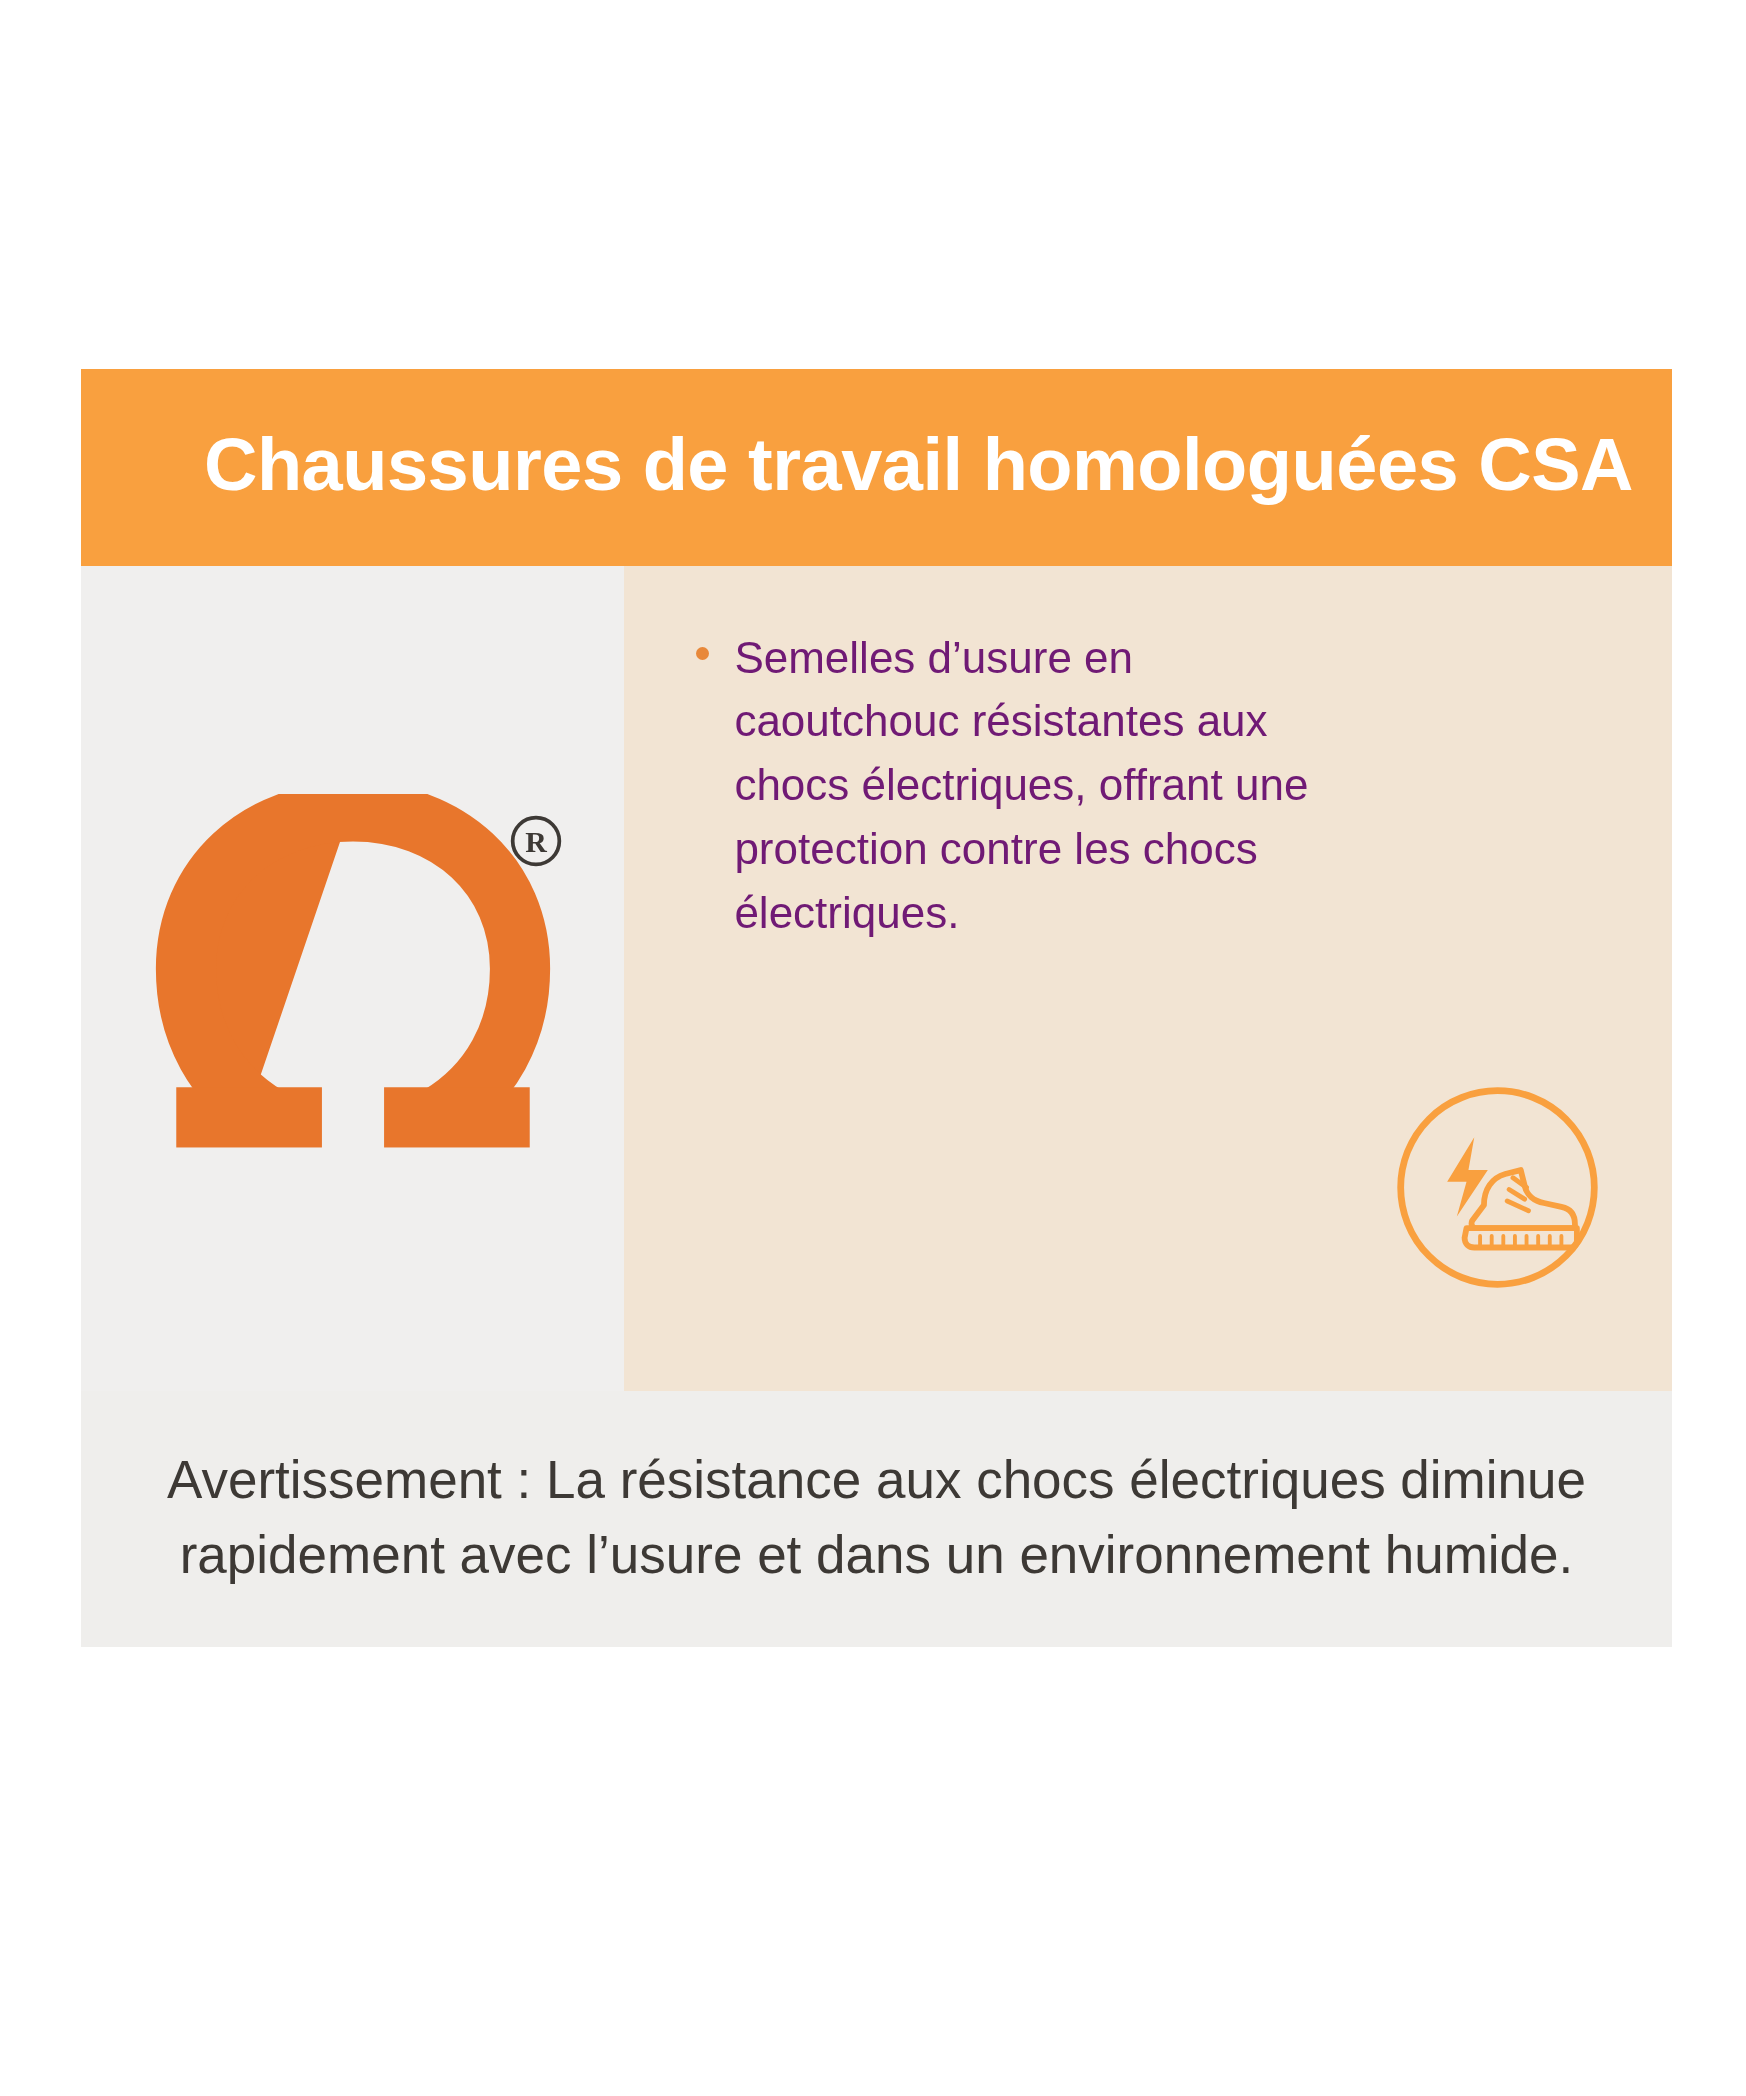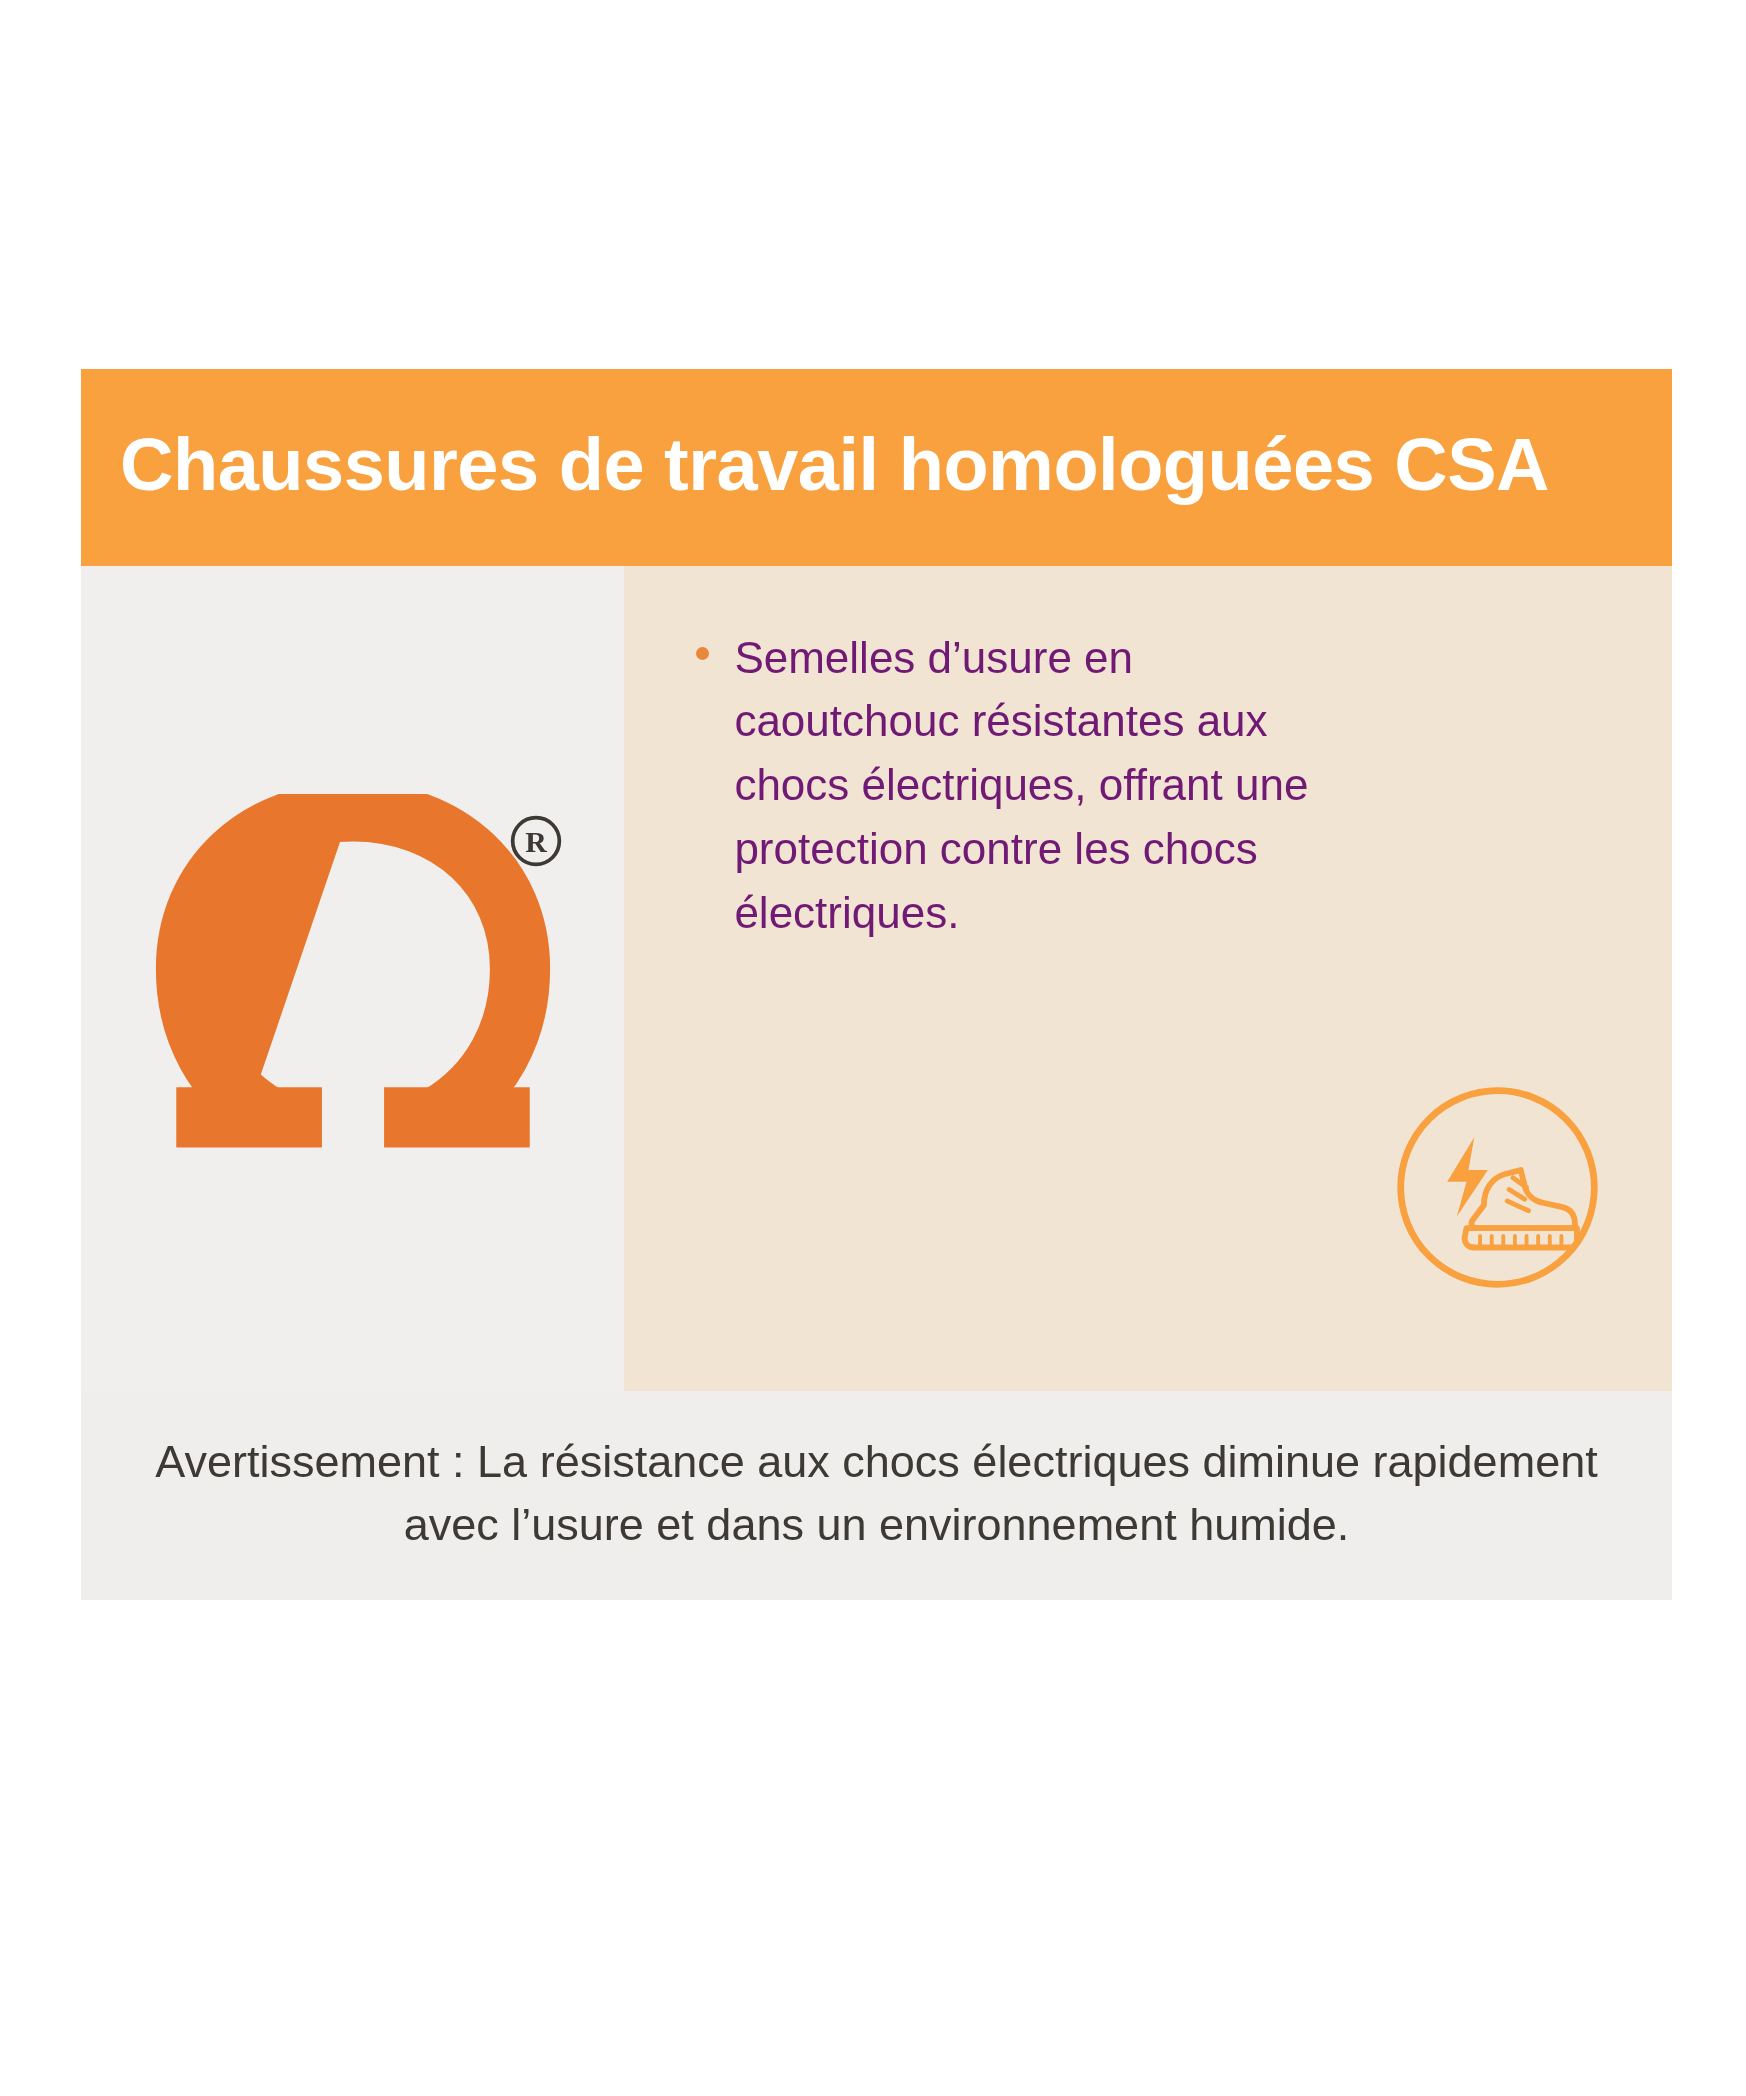--- a/index.html
+++ b/index.html
@@ -25,21 +25,21 @@
     position: absolute;
     left: 81px;
     top: 369px;
     width: 1591px;
   }
 
   
   .header {
     background: #F9A03F;
     padding: 50px 39px 54px 39px;
-    text-align: left;
+    text-align: right;
     box-sizing: border-box;
   }
   .header-title {
     color: #ffffff;
     font-size: 74px;
     font-weight: bold;
     line-height: 1.25;
     letter-spacing: -0.5px;
     margin: 0;
   }
@@ -130,23 +130,23 @@
 
   
   .footer {
     background: #EFEEEC;
     padding: 39px 58px 43px 58px;
     text-align: center;
     box-sizing: border-box;
   }
   .footer-text {
     color: #3D3935;
-    font-size: 45px;
+    font-size: 53px;
     line-height: 1.42;
-    margin: 0;
+    margin: 12px;
   }
 </style>
 </head>
 <body>
 
 <div class="page">
   <div class="card">
 
     <div class="header">
       <h1 class="header-title">Chaussures de travail homologuées CSA</h1>

